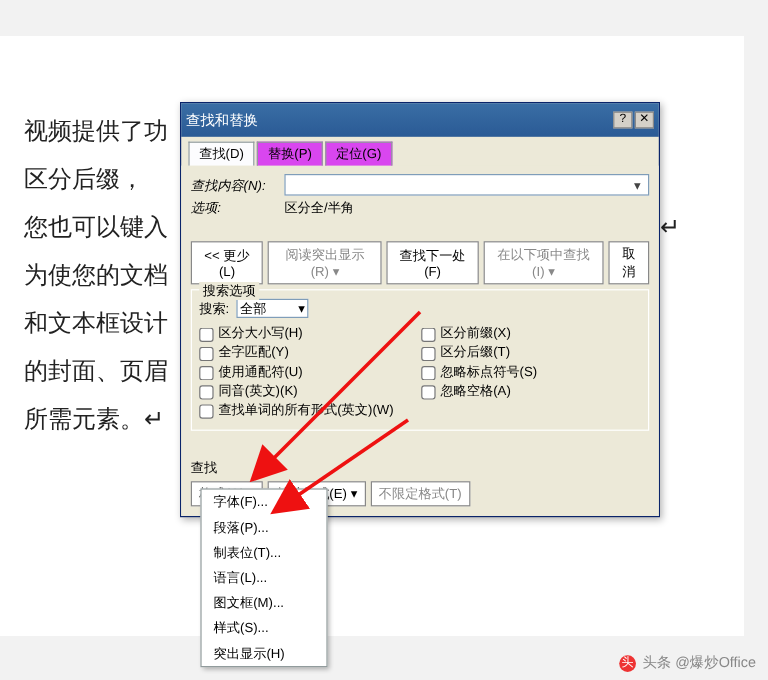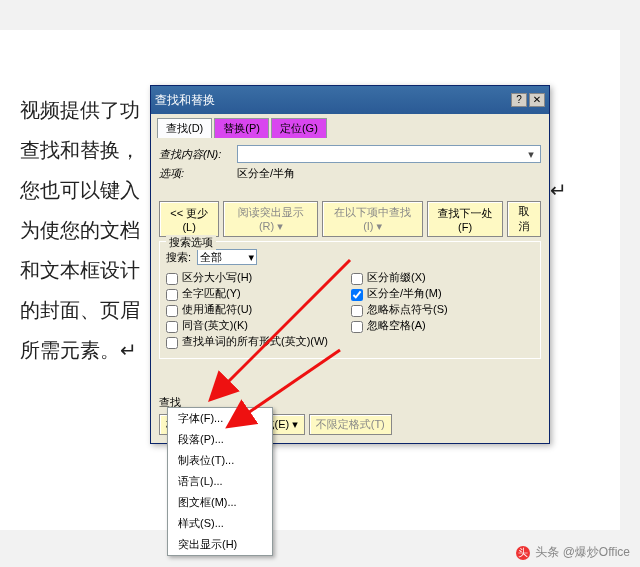--- a/index.html
+++ b/index.html
@@ -45,21 +45,21 @@
   .row { display: flex; align-items: center; margin: 3px 0; gap: 6px; }
   .lbl { width: 72px; font-size: 11px; font-style: italic; }
   .combo {
     flex: 1; height: 18px; background: #fff; border: 1px solid #7f9db9;
     display: flex; align-items: center; justify-content: space-between;
     padding: 0 2px; font-size: 11px;
   }
   .combo .arrow { width: 14px; text-align: center; color: #444; }
   .btnrow { display: flex; gap: 4px; margin-top: 8px; justify-content: flex-start; }
   .btn {
-    border: 1px solid #888; background: #fef9c3;
+    border: 1px solid #888; background: #ffffff;
     padding: 2px 6px; font-size: 11px; color: #000;
     box-shadow: inset 1px 1px #fff;
   }
   .btn.disabled { color: #888; }
   .fieldset {
     border: 1px groove #fff; margin-top: 4px; padding: 4px 4px 8px 6px;
     position: relative;
   }
   .fieldset-title {
     position: absolute; top: -7px; left: 6px; background: #ece9d8;
@@ -67,21 +67,21 @@
   }
   .small-combo {
     width: 60px; height: 16px; background: #fff; border: 1px solid #7f9db9;
     display: inline-flex; align-items: center; padding: 0 2px;
     justify-content: space-between;
   }
   .checks { display: flex; margin-top: 4px; }
   .col { flex: 1; }
   .chk { display: flex; align-items: flex-end; gap: 4px; margin: 1px 0; font-size: 11px; }
   .chk input { width: 12px; height: 12px; }
-  .bottom-section { margin-top: 36px; }
+  .bottom-section { margin-top: 23px; }
   .bottom-label { font-size: 11px; margin-bottom: 4px; }
   .bottom-btns { display: flex; gap: 4px; }
   .dropdown-menu {
     position: absolute; left: 167px; top: 407px;
     width: 106px; background: #fff; border: 1px solid #919b9c;
     box-shadow: 2px 2px 4px rgba(0,0,0,.3);
     font-size: 11px; font-family: SimSun, sans-serif;
   }
   .menu-item { padding: 3px 10px; cursor: pointer; }
   .arrow-svg {
@@ -98,21 +98,21 @@
     border-radius: 7px; text-align: center; line-height: 14px;
     vertical-align: middle; margin-right: 2px;
   }
 </style>
 </head>
 <body>
 
 <div class="doc-page">
   <div class="doc-text">
     <div><span>视频提供了功</span><span style="margin-left:380px">击</span></div>
-    <div><span>查找和替换，</span><span style="margin-left:380px">占</span></div>
+    <div><span>区分后缀，</span><span style="margin-left:380px">占</span></div>
     <div><span>您也可以键入</span><span style="margin-left:370px">频。↵</span></div>
     <div><span>为使您的文档</span><span style="margin-left:380px">面</span></div>
     <div><span>和文本框设计</span><span style="margin-left:380px">配</span></div>
     <div><span>的封面、页眉</span><span style="margin-left:380px">择</span></div>
     <div><span>所需元素。↵</span></div>
   </div>
 </div>
 
 <div class="dialog">
   <div class="titlebar">
@@ -135,22 +135,22 @@
           <span class="arrow">▾</span>
       </div>
     </div>
     <div class="row">
       <div class="lbl">选项:</div>
       <div>区分全/半角</div>
     </div>
     <div class="btnrow" style="margin-top:20px">
       <button class="btn">&lt;&lt; 更少(L)</button>
       <button class="btn disabled">阅读突出显示(R) ▾</button>
+      <button class="btn">查找下一处(F)</button>
       <button class="btn disabled">在以下项中查找(I) ▾</button>
-      <button class="btn">查找下一处(F)</button>
       <button class="btn">取消</button>
     </div>
     <div class="fieldset">
       <div class="fieldset-title">搜索选项</div>
       <div class="row">
         <span>搜索:</span>
         <div class="small-combo">
           <span>全部</span>
             <span>▾</span>
         </div>
@@ -177,22 +177,22 @@
               <input type="checkbox" style="">
               <span>查找单词的所有形式(英文)(W)</span>
             </label>
           </div>
         <div class="col" id="checks-right">
             <label class="chk">
               <input type="checkbox" style="">
               <span>区分前缀(X)</span>
             </label>
             <label class="chk">
-              <input type="checkbox" checked="" style="">
-              <span>区分全/半角(M)</span>
+              <input type="checkbox" style="">
+              <span>区分后缀(T)</span>
             </label>
             <label class="chk">
               <input type="checkbox" style="">
               <span>忽略标点符号(S)</span>
             </label>
             <label class="chk">
               <input type="checkbox" style="">
               <span>忽略空格(A)</span>
             </label>
           </div>

